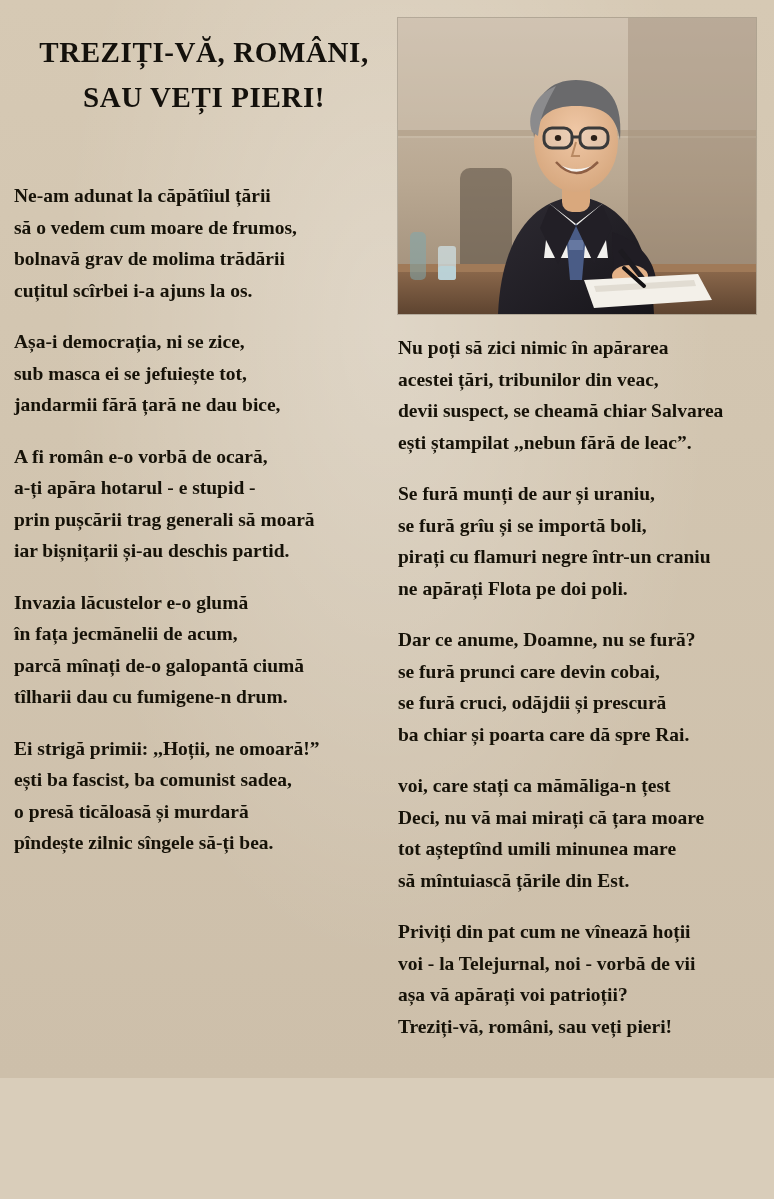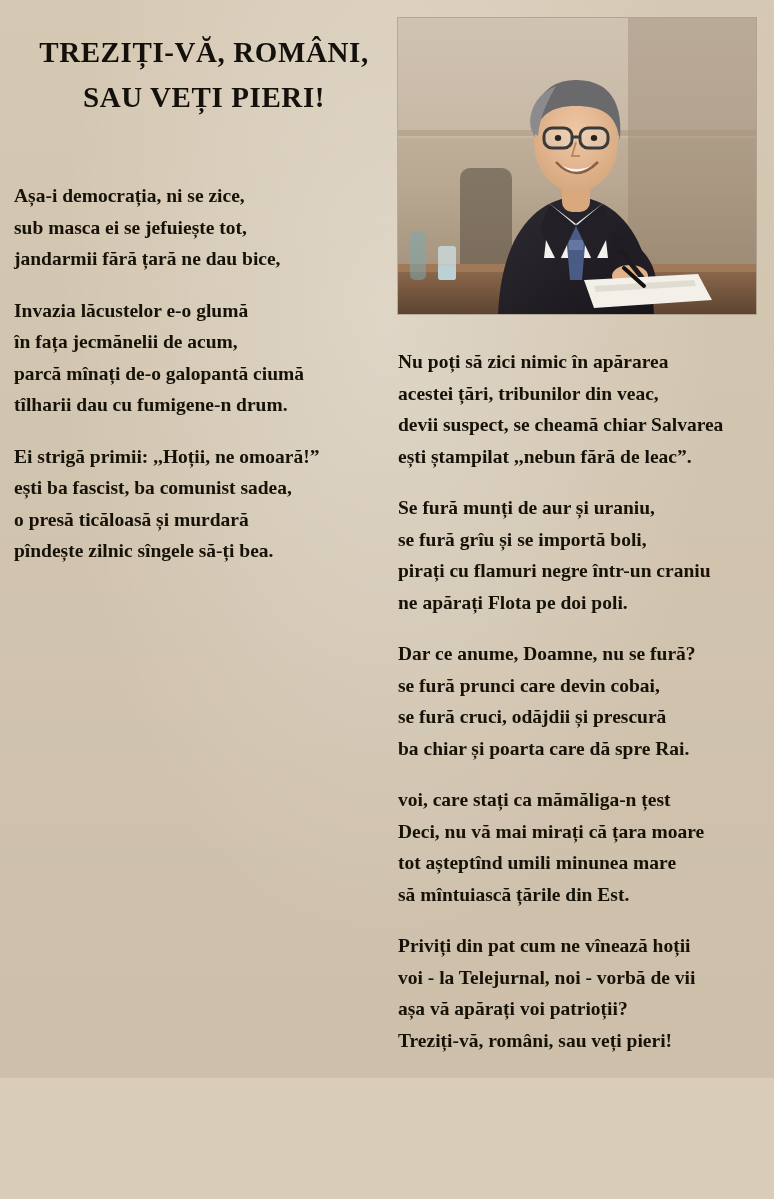--- a/index.html
+++ b/index.html
@@ -73,21 +73,21 @@
     font-weight: bold;
     line-height: 31.5px;
   }
   .col-left {
     left: 14px;
     top: 180px;
     width: 382px;
   }
   .col-right {
     left: 398px;
-    top: 346px;
+    top: 332px;
     width: 366px;
   }
   .stanza {
     margin: 0 0 20px 0;
   }
   .stanza:last-child {
     margin-bottom: 16px;
   }
   .verse {
     display: block;
@@ -180,23 +180,35 @@
       <rect x="40" y="228" width="18" height="34" rx="3" fill="#cfe0e4" opacity="0.75"></rect>
       <rect x="40" y="248" width="18" height="14" rx="3" fill="#b9d3d8" opacity="0.9"></rect>
       <rect x="12" y="214" width="16" height="48" rx="5" fill="#7fa8ad" opacity="0.55"></rect>
 
       <rect x="0" y="0" width="358" height="296" fill="none"></rect>
     </svg>
   </div>
 
   <div class="col col-left">
     <p class="stanza">
+      <span class="verse">Ne-am adunat la căpătîiul țării</span>
+      <span class="verse">să o vedem cum moare de frumos,</span>
+      <span class="verse">bolnavă grav de molima trădării</span>
+      <span class="verse">cuțitul scîrbei i-a ajuns la os.</span>
+    </p>
+    <p class="stanza">
       <span class="verse">Așa-i democrația, ni se zice,</span>
       <span class="verse">sub masca ei se jefuiește tot,</span>
       <span class="verse">jandarmii fără țară ne dau bice,</span>
+    </p>
+    <p class="stanza">
+      <span class="verse">A fi român e-o vorbă de ocară,</span>
+      <span class="verse">a-ți apăra hotarul - e stupid -</span>
+      <span class="verse">prin pușcării trag generali să moară</span>
+      <span class="verse">iar bișnițarii și-au deschis partid.</span>
     </p>
     <p class="stanza">
       <span class="verse">Invazia lăcustelor e-o glumă</span>
       <span class="verse">în fața jecmănelii de acum,</span>
       <span class="verse">parcă mînați de-o galopantă ciumă</span>
       <span class="verse">tîlharii dau cu fumigene-n drum.</span>
     </p>
     <p class="stanza">
       <span class="verse">Ei strigă primii: ,,Hoții, ne omoară!”</span>
       <span class="verse">ești ba fascist, ba comunist sadea,</span>

